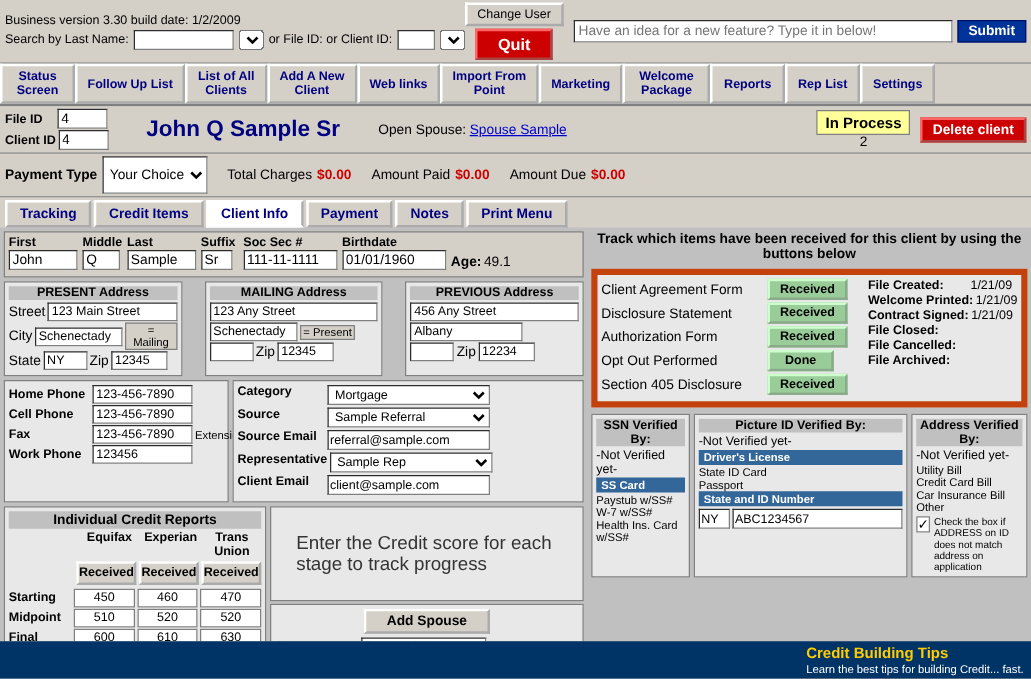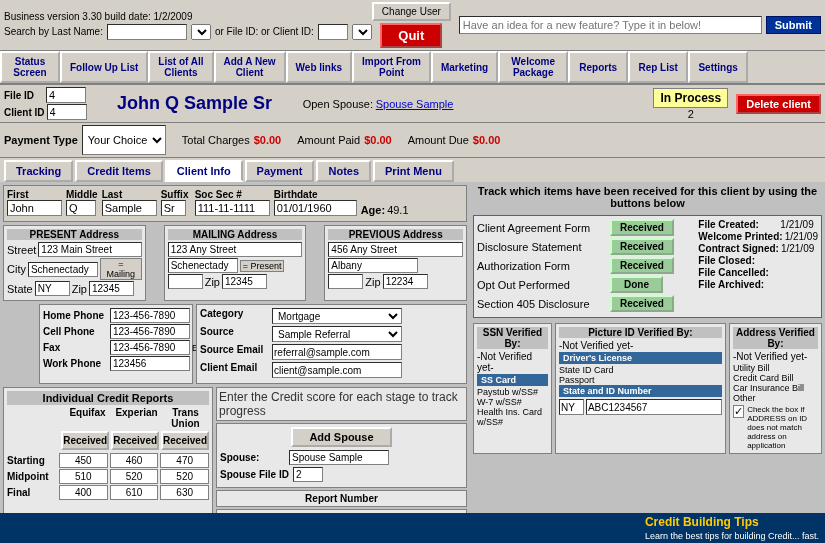--- a/index.html
+++ b/index.html
@@ -75,21 +75,21 @@
     .cat-select { border: 1px inset #808080; background: white; padding: 1px; height: 16px; font-size: 10px; width: 130px; }
     .add-spouse-btn { background: #d4d0c8; border: 2px outset #ffffff; padding: 2px 16px; cursor: pointer; font-weight: bold; font-size: 11px; display: block; margin: 0 auto 3px; }
     .spouse-row { display: flex; align-items: center; gap: 4px; font-size: 10px; margin-bottom: 2px; }
     .spouse-label { font-weight: bold; font-size: 10px; min-width: 65px; }
     .spouse-input { border: 1px inset #808080; background: white; padding: 1px 2px; height: 15px; font-size: 10px; width: 80px; }
     
     .right-panel { flex: 1; padding: 3px; display: flex; flex-direction: column; gap: 3px; }
     
     .track-header { font-weight: bold; text-align: center; font-size: 11px; margin-bottom: 3px; }
     
-    .track-section { border: 1px solid #c2410c; padding: 3px; background: #e8e8e8; }
+    .track-section { border: 5px solid #c2410c; padding: 3px; background: #e8e8e8; }
     .track-row { display: flex; align-items: center; gap: 3px; margin-bottom: 2px; }
     .track-label { min-width: 130px; font-size: 11px; }
     .received-btn { background: #99cc99; border: 2px outset #ccffcc; padding: 1px 8px; cursor: pointer; font-size: 10px; font-weight: bold; }
     .done-btn { background: #99cc99; border: 2px outset #ccffcc; padding: 1px 12px; cursor: pointer; font-size: 10px; font-weight: bold; }
     .file-row { display: flex; align-items: center; gap: 2px; font-size: 10px; }
     .file-label { min-width: 80px; font-weight: bold; font-size: 10px; }
     .file-val { font-size: 10px; }
     
     .ssn-section { border: 1px solid #808080; padding: 3px; background: #e8e8e8; margin-top: 2px; }
     .ssn-title { font-weight: bold; text-align: center; font-size: 10px; background: #c0c0c0; margin-bottom: 2px; }
@@ -295,21 +295,21 @@
           <div class="addr-row">
             <input type="text" class="addr-input addr-small" value="" style="">
             <span>Zip</span>
             <input type="text" class="addr-input" value="12234" style="width: 45px;">
           </div>
         </div>
       </div>
 
       <div style="display:flex;gap:3px;">
 
-        <div class="phone-section" style="width:154px;margin-left:36px;">
+        <div class="phone-section" style="width:180px;">
           <div class="phone-row">
             <span class="phone-label">Home Phone</span>
             <input type="text" class="phone-input" value="123-456-7890" style="">
           </div>
           <div class="phone-row">
             <span class="phone-label">Cell Phone</span>
             <input type="text" class="phone-input" value="123-456-7890" style="">
           </div>
           <div class="phone-row">
             <span class="phone-label">Fax</span>
@@ -328,20 +328,24 @@
             <span class="cat-label">Category</span>
             <select class="cat-select"><option>Mortgage</option></select>
           </div>
           <div class="cat-row">
             <span class="cat-label">Source</span>
             <select class="cat-select"><option>Sample Referral</option></select>
           </div>
           <div class="cat-row">
             <span class="cat-label">Source Email</span>
             <input type="text" style="border: 1px inset rgb(128, 128, 128); background: white; padding: 1px; height: 16px; font-size: 10px; width: 130px;" value="referral@sample.com">
+          </div>
+          <div class="cat-row">
+            <span class="cat-label">Representative</span>
+            <select class="cat-select"><option>Sample Rep</option></select>
           </div>
           <div class="cat-row">
             <span class="cat-label">Client Email</span>
             <input type="text" style="border: 1px inset rgb(128, 128, 128); background: white; padding: 1px; height: 16px; font-size: 10px; width: 130px;" value="client@sample.com">
           </div>
         </div>
       </div>
 
       <div class="bottom-left">
 
@@ -366,28 +370,28 @@
             <div class="score-cell">470</div>
           </div>
           <div style="display:flex;align-items:center;gap:2px;margin-bottom:1px;">
             <span class="score-label">Midpoint</span>
             <div class="score-cell">510</div>
             <div class="score-cell">520</div>
             <div class="score-cell">520</div>
           </div>
           <div style="display:flex;align-items:center;gap:2px;margin-bottom:1px;">
             <span class="score-label">Final</span>
-            <div class="score-cell">400</div>
+            <div class="score-cell">600</div>
             <div class="score-cell">610</div>
             <div class="score-cell">630</div>
           </div>
         </div>
 
         <div style="flex:1;display:flex;flex-direction:column;gap:2px;">
-          <div style="font-size:12px;color:#333;border:1px solid #808080;padding:2px;background:#e8e8e8;">Enter the Credit score for each stage to track progress</div>
+          <div style="font-size:15px;color:#333;border:1px solid #808080;padding:20px;background:#e8e8e8;">Enter the Credit score for each stage to track progress</div>
 
           <div style="border:1px solid #808080;padding:3px;background:#e8e8e8;">
             <button class="add-spouse-btn">Add Spouse</button>
             <div class="spouse-row">
               <span class="spouse-label">Spouse:</span>
               <input type="text" class="spouse-input" value="Spouse Sample" style="width: 100px;">
             </div>
             <div class="spouse-row">
               <span class="spouse-label">Spouse File ID</span>
               <input type="text" class="spouse-input" value="2" style="width: 30px;">

